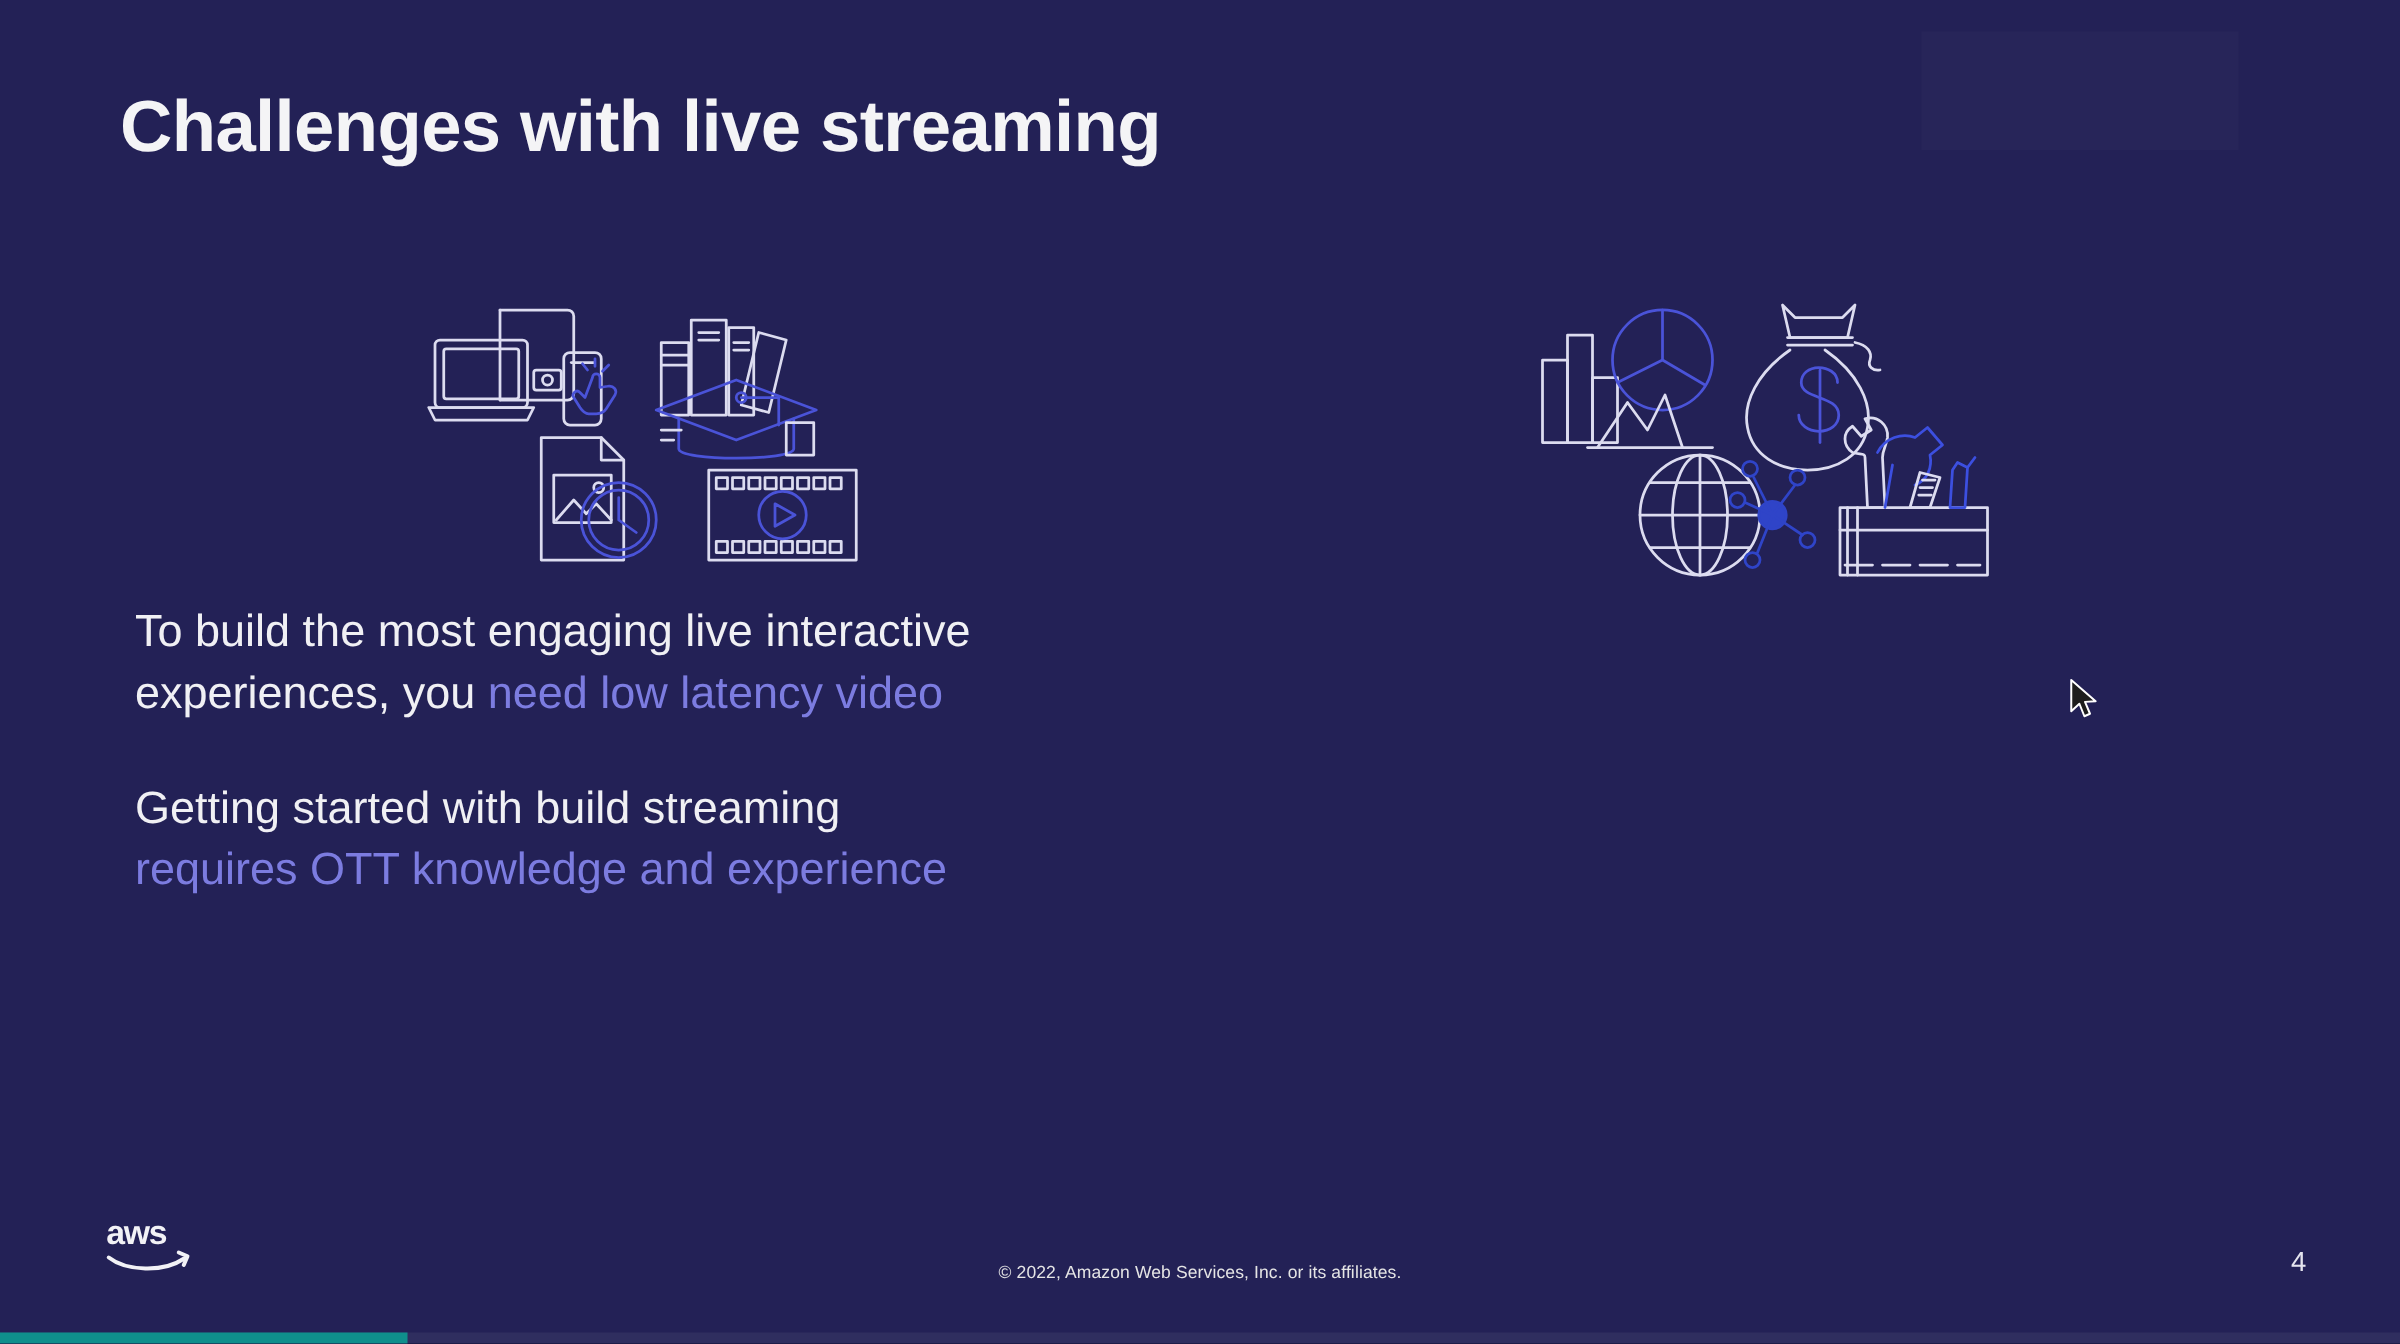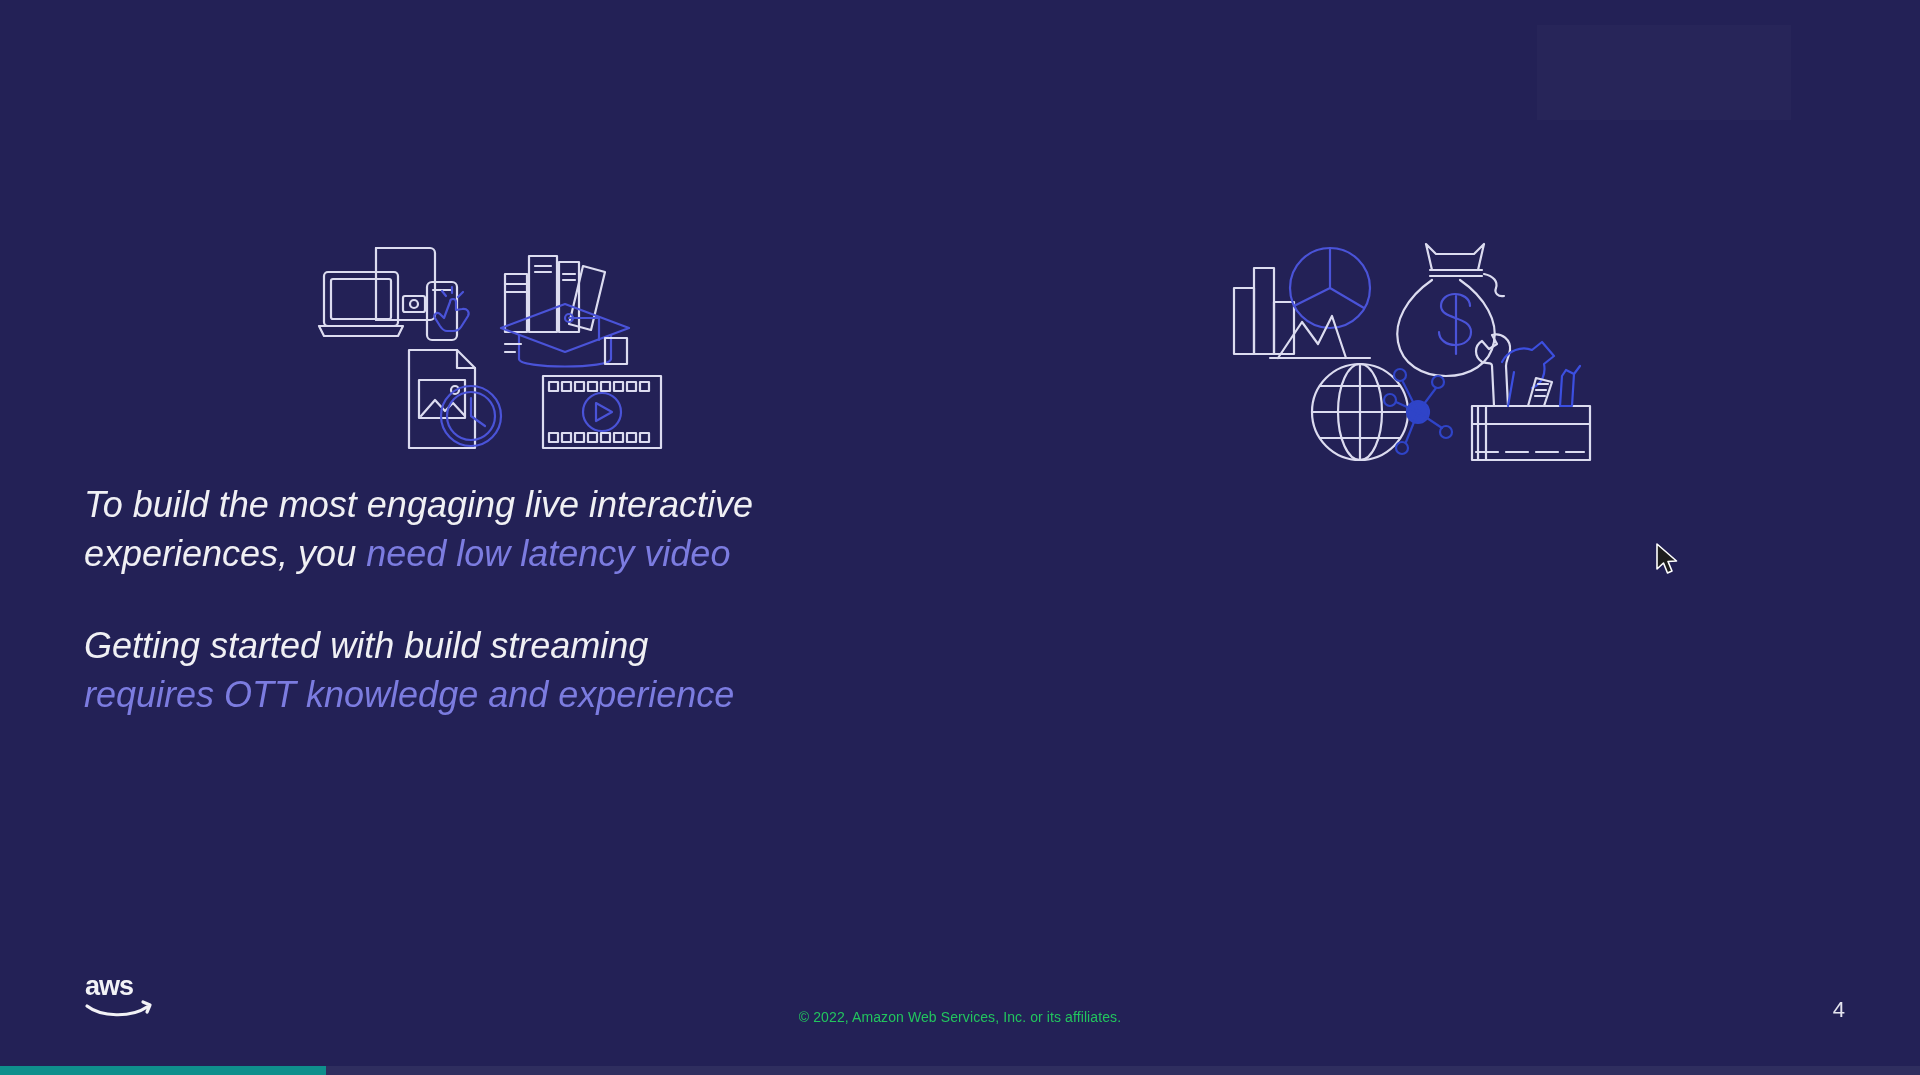--- a/index.html
+++ b/index.html
@@ -37,21 +37,21 @@
     color: #f4f4f6;
     font-family: "Liberation Sans", sans-serif;
     white-space: nowrap;
   }
 
   
   .col {
     position: absolute;
     top: 230px;
   }
-  .col-left  { left: 84px;  width: 800px; font-style: italic; }
+  .col-left  { left: 108px;  width: 800px; }
   .col-right { left: 975px; width: 840px; }
 
   .art-wrap {
     height: 250px;
     display: flex;
     align-items: center;
     justify-content: center;
   }
   .col-left .art-wrap  { justify-content: center; padding-left: 30px;}
   .col-right .art-wrap { justify-content: center; padding-left: 30px;}
@@ -75,21 +75,21 @@
     bottom: 58px;
     width: 72px;
     height: 46px;
   }
   .footer-copy {
     position: absolute;
     left: 0;
     right: 0;
     bottom: 50px;
     text-align: center;
-    color: #22c55e;
+    color: #e5e5e5;
     font-size: 14px;
     font-family: "Liberation Sans", sans-serif;
     letter-spacing: 0.1px;
   }
   .page-num {
     position: absolute;
     right: 75px;
     bottom: 52px;
     color: #e4e4ee;
     font-size: 22px;
@@ -118,20 +118,21 @@
   }
   svg { display: block; overflow: visible; }
 </style>
 </head>
 <body>
 
 <div class="slide" style="background: rgb(35, 33, 86);">
 
   <div class="ghost-block"></div>
 
+  <div class="slide-title">Challenges with live streaming</div>
 
   <div class="col col-left">
 
     <div class="art-wrap">
       <svg width="360" height="230" viewBox="0 0 360 230" fill="none" stroke="#dcdcf0" stroke-width="2.2" stroke-linecap="round" stroke-linejoin="round">
 
         <g>
           <path d="M57 8 h54 a5 5 0 0 1 5 5 v62 a5 5 0 0 1 -5 5 h-54"></path>
           <path d="M57 8 v72"></path>
         </g>

